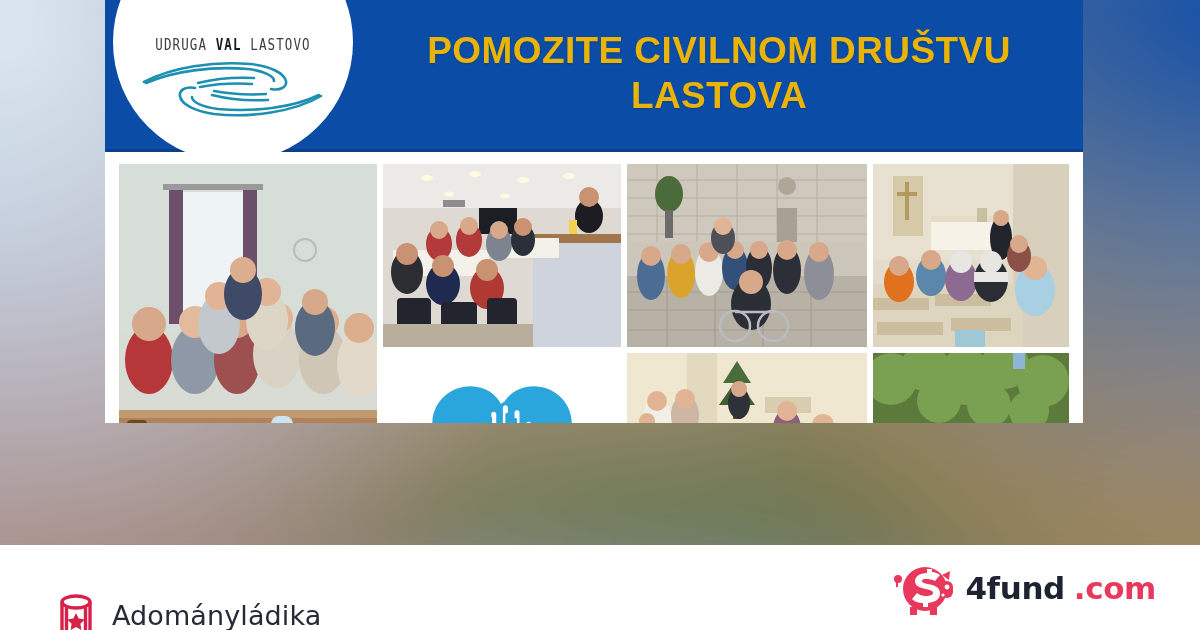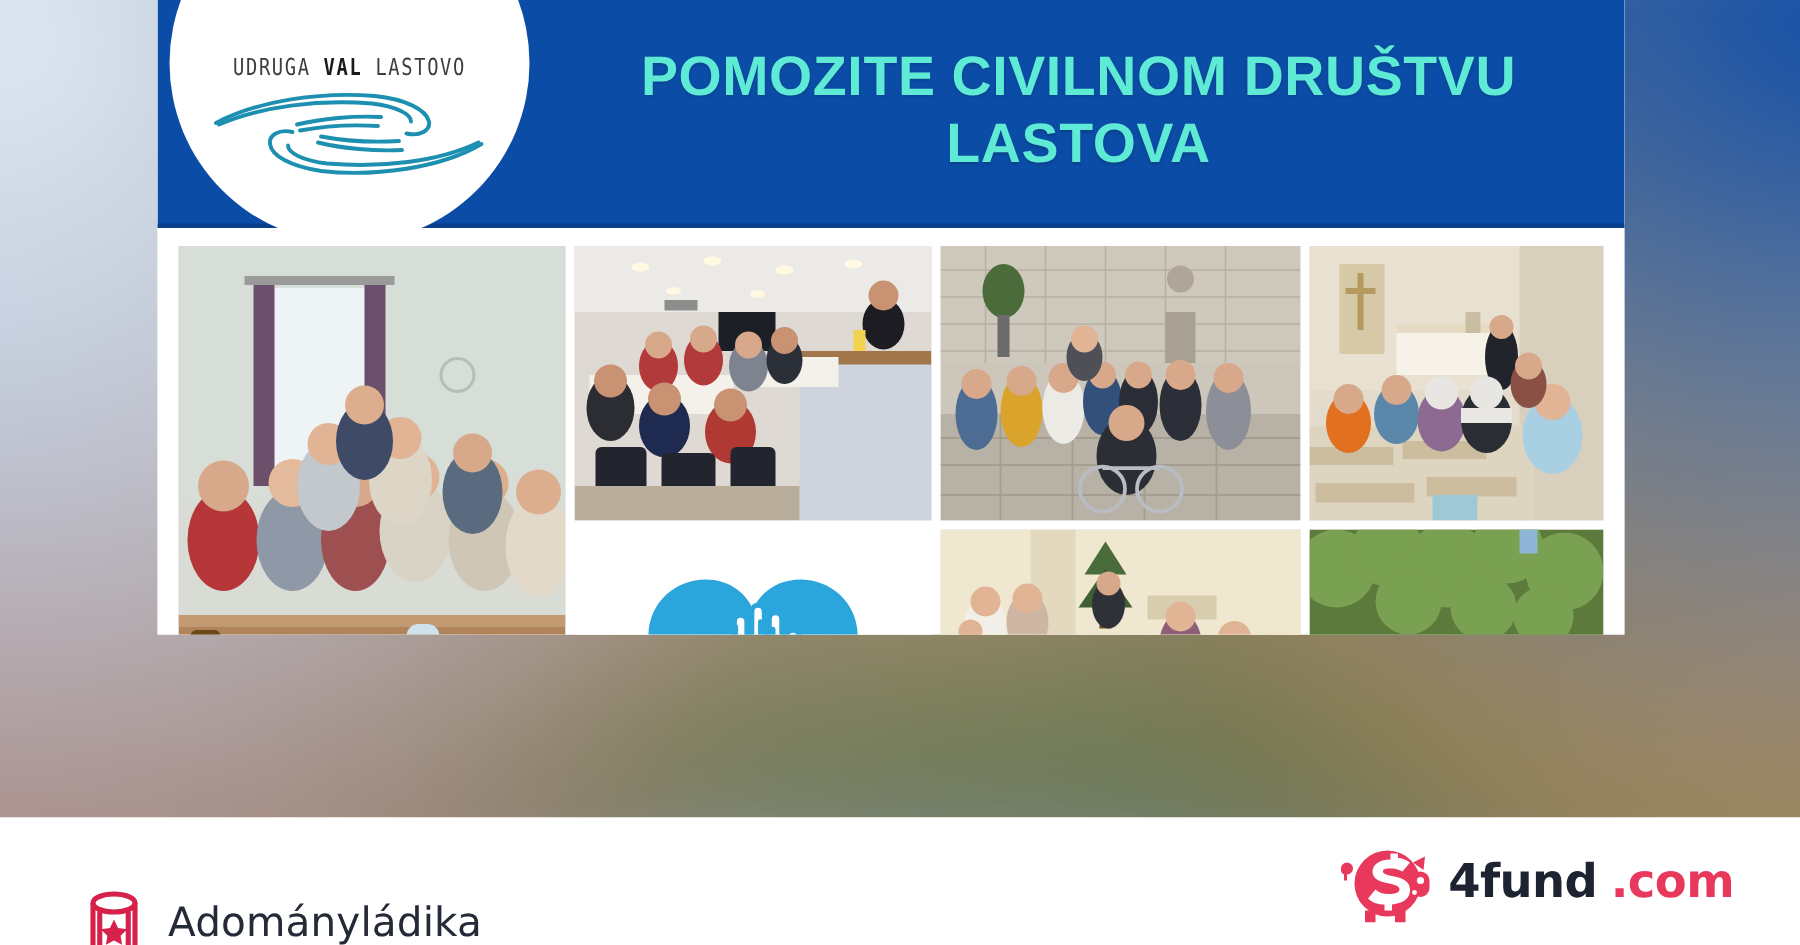--- a/index.html
+++ b/index.html
@@ -57,21 +57,21 @@
   }
   .logo-disc-text b{color:#1a1a1a;font-weight:bold;}
   .logo-mark{width:190px;height:64px;display:block;}
 
   .hdr-title{
     position:absolute;left:250px;top:0;width:728px;height:152px;
     display:flex;align-items:center;justify-content:center;
     text-align:center;box-sizing:border-box;padding:0 18px 6px 18px;z-index:2;
   }
   .hdr-title span{
-    color:#5eead4;font-weight:bold;font-size:37px;line-height:1.22;
+    color:#eab308;font-weight:bold;font-size:37px;line-height:1.22;
     letter-spacing:.4px;
     text-shadow:0 1px 2px rgba(0,0,0,.18);
   }
 
   
   .collage{
     position:absolute;left:0;top:152px;width:978px;height:393px;
     background:#ffffff;box-sizing:border-box;
     padding:12px 14px 0 14px;
   }

